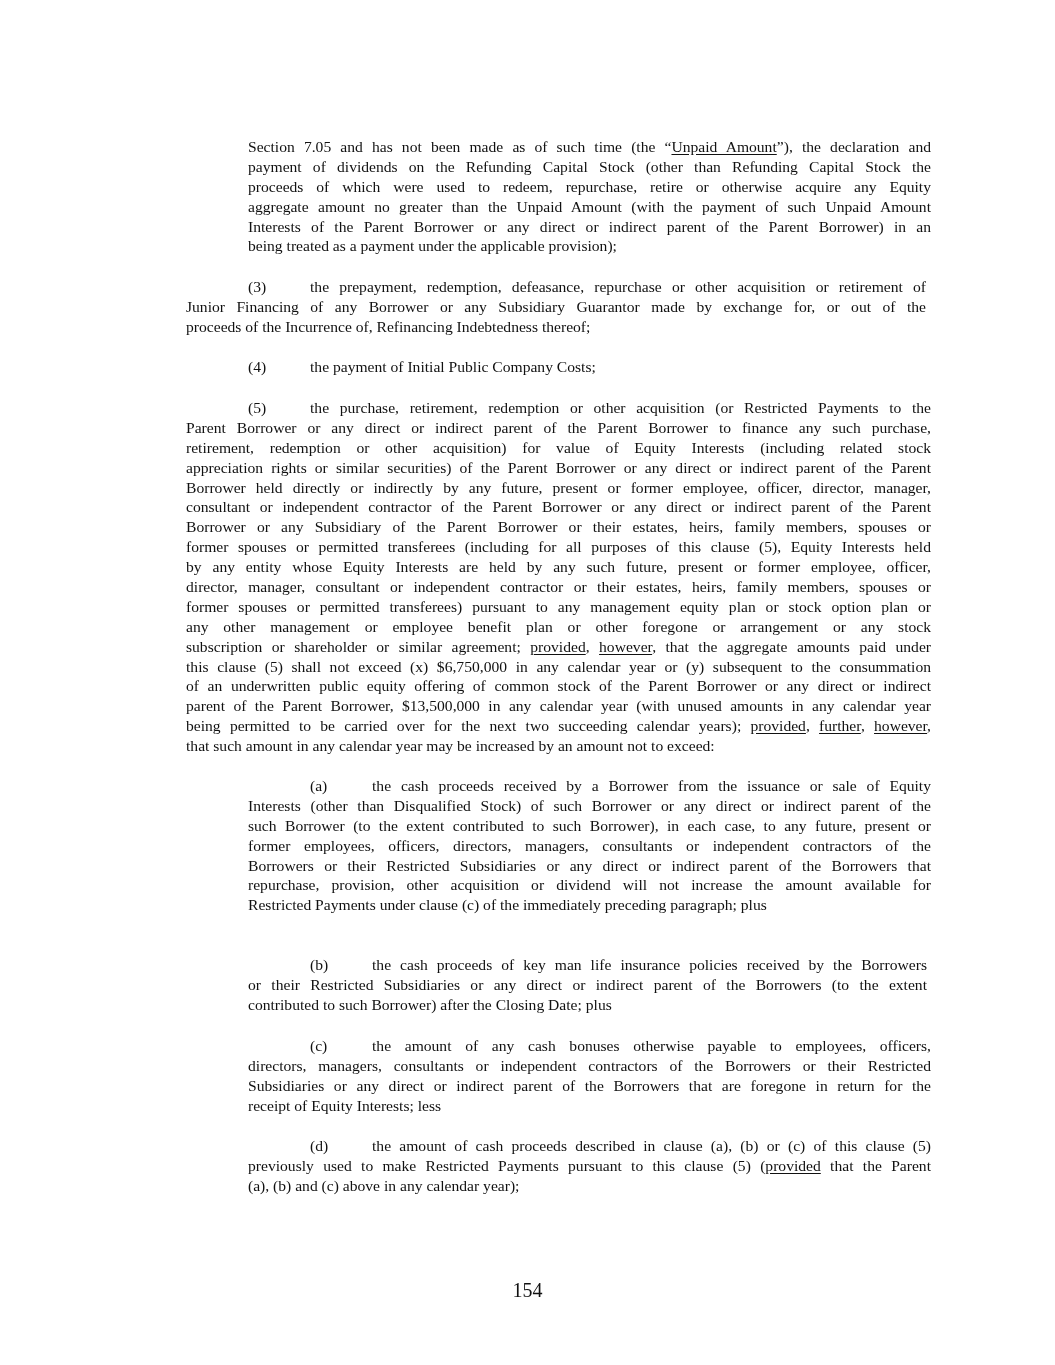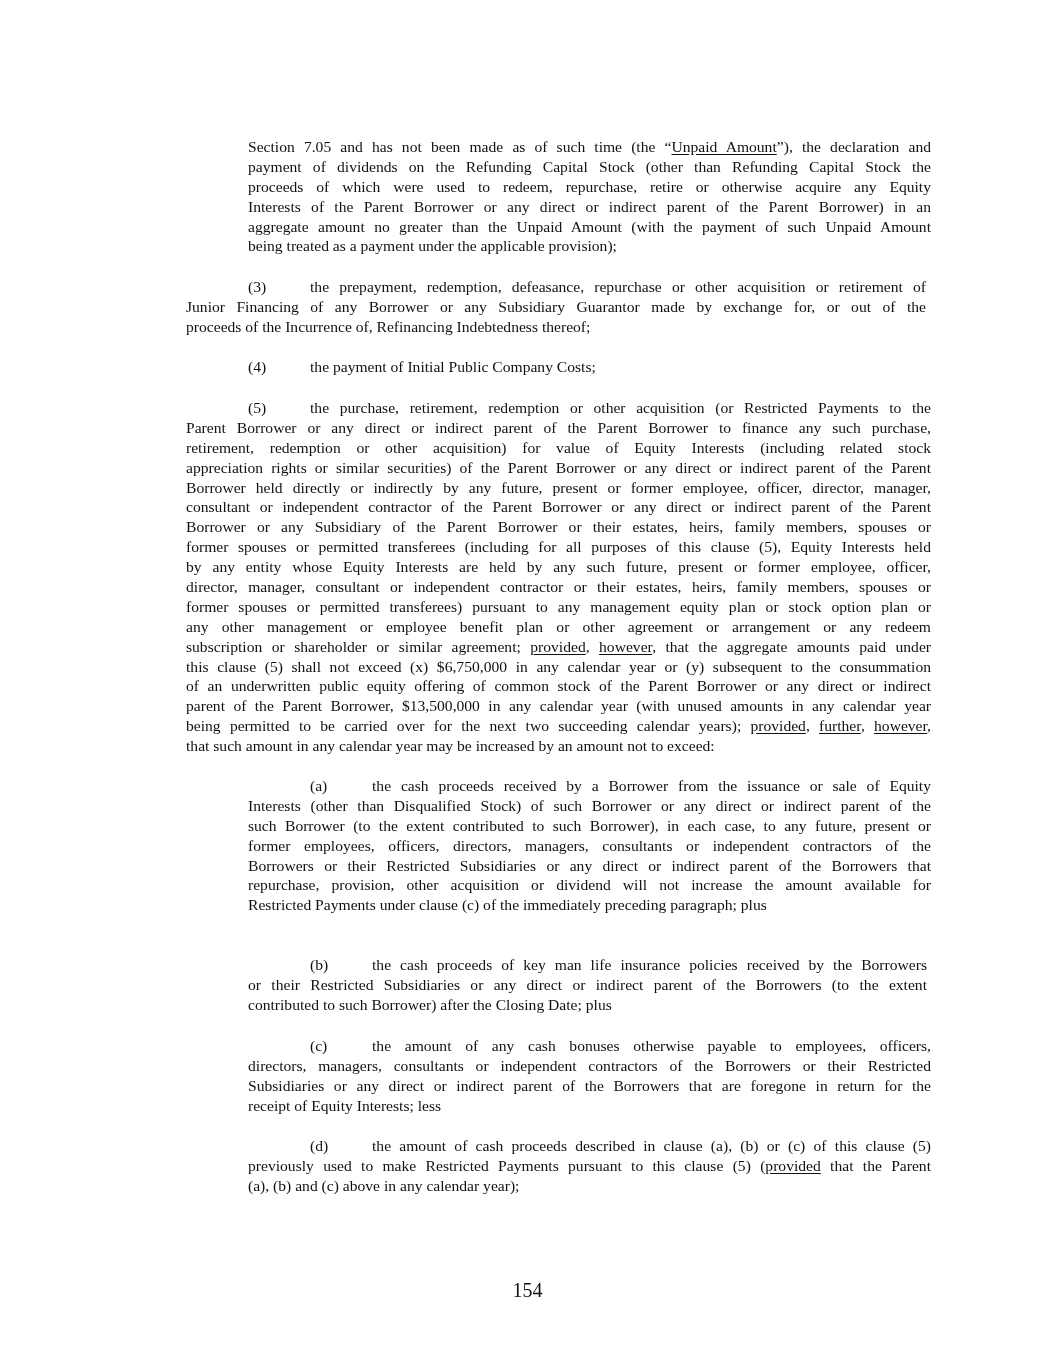--- a/index.html
+++ b/index.html
@@ -15,22 +15,22 @@
   .pageno { position: absolute; left: 0; width: 1055px; top: 1267px; text-align: center; font-size: 20px; }
 </style>
 </head>
 <body>
 
 <div class="page">
   <div class="para" style="left:248px; top:125px; width:683px;">
       <span class="line">Section 7.05 and has not been made as of such time (the “<span class="u">Unpaid Amount</span>”), the declaration and</span>
       <span class="line">payment of dividends on the Refunding Capital Stock (other than Refunding Capital Stock the</span>
       <span class="line">proceeds of which were used to redeem, repurchase, retire or otherwise acquire any Equity</span>
+      <span class="line">aggregate amount no greater than the Unpaid Amount (with the payment of such Unpaid Amount</span>
       <span class="line">Interests of the Parent Borrower or any direct or indirect parent of the Parent Borrower) in an</span>
-      <span class="line">aggregate amount no greater than the Unpaid Amount (with the payment of such Unpaid Amount</span>
       <span class="line last">being treated as a payment under the applicable provision);</span>
     </div>
   <div class="para" style="left:186px; top:265px; width:740px;">
       <span class="line" style="padding-left: 62px;"><span class="num">(3)</span>the prepayment, redemption, defeasance, repurchase or other acquisition or retirement of</span>
       <span class="line">Junior Financing of any Borrower or any Subsidiary Guarantor made by exchange for, or out of the</span>
       <span class="line last">proceeds of the Incurrence of, Refinancing Indebtedness thereof;</span>
     </div>
   <div class="para" style="left:186px; top:345px; width:745px;">
       <span class="line last" style="padding-left: 62px;"><span class="num">(4)</span>the payment of Initial Public Company Costs;</span>
     </div>
@@ -39,21 +39,21 @@
       <span class="line">Parent Borrower or any direct or indirect parent of the Parent Borrower to finance any such purchase,</span>
       <span class="line">retirement, redemption or other acquisition) for value of Equity Interests (including related stock</span>
       <span class="line">appreciation rights or similar securities) of the Parent Borrower or any direct or indirect parent of the Parent</span>
       <span class="line">Borrower held directly or indirectly by any future, present or former employee, officer, director, manager,</span>
       <span class="line">consultant or independent contractor of the Parent Borrower or any direct or indirect parent of the Parent</span>
       <span class="line">Borrower or any Subsidiary of the Parent Borrower or their estates, heirs, family members, spouses or</span>
       <span class="line">former spouses or permitted transferees (including for all purposes of this clause (5), Equity Interests held</span>
       <span class="line">by any entity whose Equity Interests are held by any such future, present or former employee, officer,</span>
       <span class="line">director, manager, consultant or independent contractor or their estates, heirs, family members, spouses or</span>
       <span class="line">former spouses or permitted transferees) pursuant to any management equity plan or stock option plan or</span>
-      <span class="line">any other management or employee benefit plan or other agreement or arrangement or any redeem</span>
+      <span class="line">any other management or employee benefit plan or other foregone or arrangement or any stock</span>
       <span class="line">subscription or shareholder or similar agreement; <span class="u">provided</span>, <span class="u">however</span>, that the aggregate amounts paid under</span>
       <span class="line">this clause (5) shall not exceed (x) $6,750,000 in any calendar year or (y) subsequent to the consummation</span>
       <span class="line">of an underwritten public equity offering of common stock of the Parent Borrower or any direct or indirect</span>
       <span class="line">parent of the Parent Borrower, $13,500,000 in any calendar year (with unused amounts in any calendar year</span>
       <span class="line">being permitted to be carried over for the next two succeeding calendar years); <span class="u">provided</span>, <span class="u">further</span>, <span class="u">however</span>,</span>
       <span class="line last">that such amount in any calendar year may be increased by an amount not to exceed:</span>
     </div>
   <div class="para" style="left:248px; top:764px; width:683px;">
       <span class="line" style="padding-left: 62px;"><span class="num">(a)</span>the cash proceeds received by a Borrower from the issuance or sale of Equity</span>
       <span class="line">Interests (other than Disqualified Stock) of such Borrower or any direct or indirect parent of the</span>

